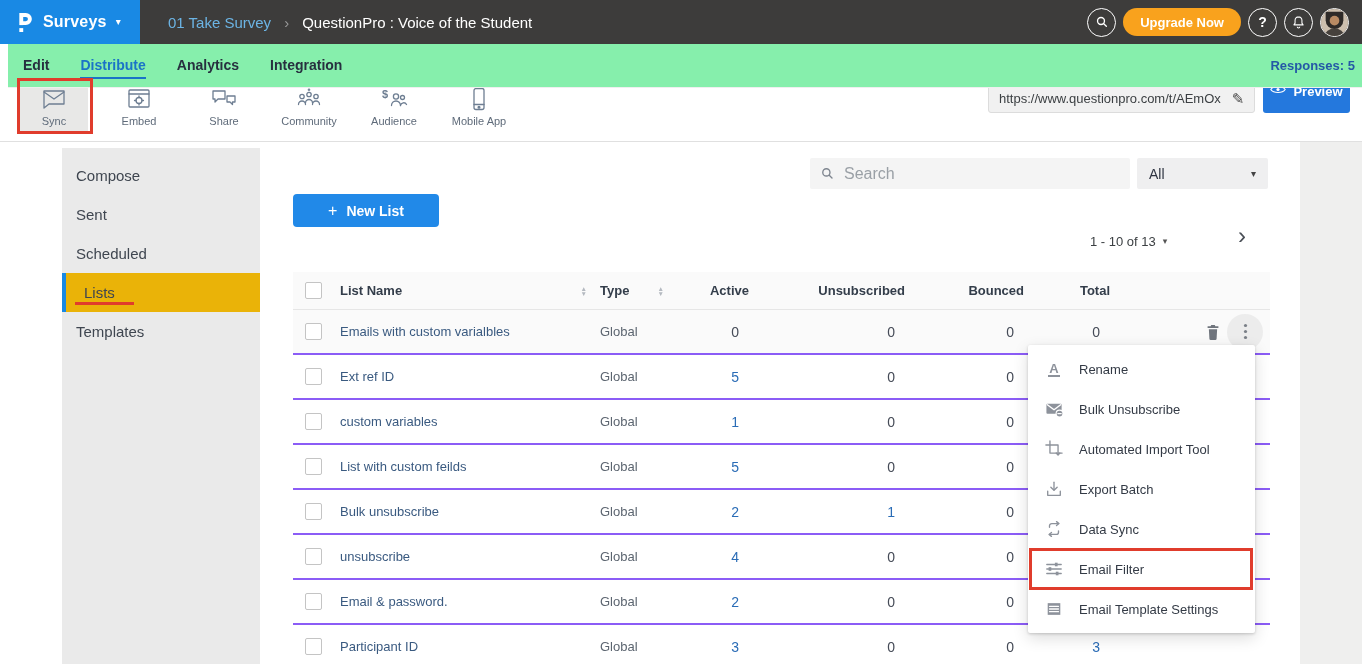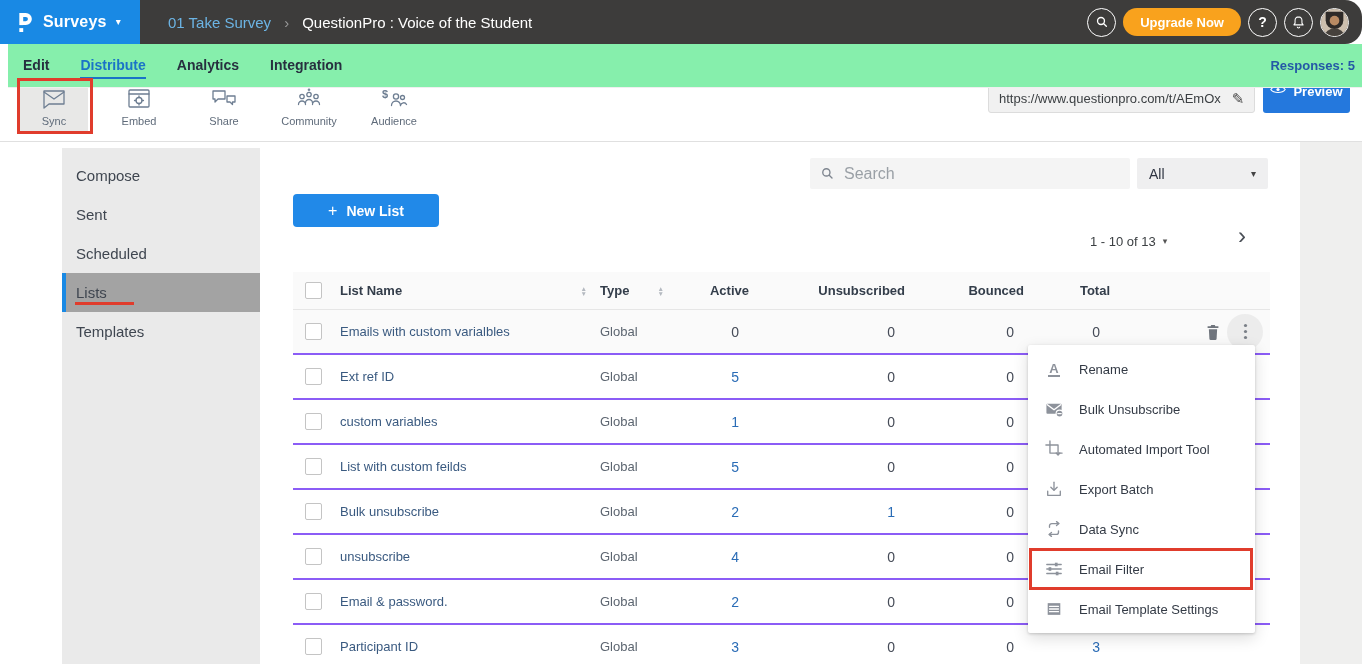--- a/index.html
+++ b/index.html
@@ -1,20 +1,20 @@
 <!DOCTYPE html>
 <html><head>
 <meta charset="utf-8">
 <style>
   * { margin:0; padding:0; box-sizing:border-box; }
   body { width:1362px; height:664px; font-family:"Liberation Sans",sans-serif; background:#fff; overflow:hidden; }
   #app { position:absolute; left:0; top:0; width:1362px; height:664px; overflow:hidden; }
 
   
-  .topbar { position:absolute; left:0; top:0; width:1362px; height:44px; background:#3d3c3b; display:flex; align-items:center; z-index:10;border-radius:17px; }
+  .topbar { position:absolute; left:0; top:0; width:1362px; height:44px; background:#3d3c3b; display:flex; align-items:center; z-index:10; }
   .brand { width:140px; height:44px; background:#1989e4; display:flex; align-items:center; padding-left:15px; gap:9px; color:#fff; cursor:pointer; }
   .brand .app-name { font-size:16px; font-weight:700; letter-spacing:.2px; }
   .glyph-caret { font-size:10px; line-height:1; }
   .crumbs { display:flex; align-items:center; margin-left:28px; gap:13px; font-size:15px; white-space:nowrap; }
   .crumb-survey { color:#6cb4e4; }
   .crumb-sep { color:#9a9a9a; font-size:15px; }
   .crumb-title { color:#fff; }
   .top-actions { margin-left:auto; display:flex; align-items:center; gap:7px; padding-right:13px; }
   .circle-btn { width:29px; height:29px; border:1.5px solid #fff; border-radius:50%; display:flex; align-items:center; justify-content:center; color:#fff; font-weight:700; font-size:14px; cursor:pointer; background:transparent; flex:0 0 auto; }
   .upgrade { height:28px; padding:0 17px; background:#f9a21d; border:none; border-radius:14px; color:#fff; font-weight:700; font-size:13px; display:flex; align-items:center; cursor:pointer; font-family:inherit; }
@@ -37,21 +37,21 @@
   .url-box { position:absolute; left:988px; top:8px; width:267px; height:29px; background:#f1f1f1; border:1px solid #dcdcdc; border-radius:3px; display:flex; align-items:center; cursor:text; }
   .url-text { flex:1; font-size:13px; color:#3c4043; padding-left:10px; white-space:nowrap; overflow:hidden; }
   .pencil { width:32px; text-align:center; color:#4a4a4a; font-size:15px; cursor:pointer; }
   .preview-btn { position:absolute; left:1263px; top:8px; width:87px; height:29px; background:#2478dd; border:none; border-radius:3px; color:#fff; font-size:13px; font-weight:700; display:flex; justify-content:center; gap:7px; cursor:pointer; font-family:inherit; }
 
   
   .content { position:absolute; left:0; top:142px; width:1362px; height:522px; background:#fff; }
   .right-strip { position:absolute; left:1300px; top:0; width:62px; height:522px; background:#efefee; }
   .sidebar { position:absolute; left:62px; top:6px; width:198px; height:516px; background:#eaeaea; padding-top:8px; }
   .side-item { height:39px; display:flex; align-items:center; padding-left:14px; font-size:15px; color:#3f4650; cursor:pointer; }
-  .side-item.active { background:#a3a3a3; border-left:4px solid #1989e4; padding-left:10px; }
+  .side-item.active { background:#eab308; border-left:4px solid #1989e4; padding-left:18px; }
 
   .panel { position:absolute; left:260px; top:6px; width:1040px; height:516px; background:#fff; overflow:hidden; }
 
   .search-box { position:absolute; left:550px; top:10px; width:320px; height:31px; background:#f4f4f4; border-radius:2px; display:flex; align-items:center; padding:0 10px; gap:9px; }
   .search-box input { border:none; background:transparent; outline:none; font-size:16px; color:#333; width:100%; font-family:inherit; }
   .search-box input::placeholder { color:#9aa0a6; }
   .all-dd { position:absolute; left:877px; top:10px; width:131px; height:31px; background:#efeff0; border-radius:2px; display:flex; align-items:center; padding:0 12px; font-size:14px; color:#2f3542; cursor:pointer; }
   .all-dd .glyph-caret { margin-left:auto; color:#444; }
   .new-list { position:absolute; left:33px; top:46px; width:146px; height:33px; background:#2189e8; border:none; border-radius:4px; color:#fff; display:flex; align-items:center; justify-content:center; font-size:14px; font-weight:700; gap:9px; cursor:pointer; font-family:inherit; }
   .new-list .plus { font-size:16px; font-weight:400; }
@@ -207,20 +207,30 @@
           <svg width="28" height="24" viewBox="0 0 28 24">
               <text x="2" y="10.5" font-size="11" font-weight="bold" fill="#6e7e92" stroke="none">$</text>
               <circle cx="16" cy="9.5" r="2.6"></circle>
               <path d="M11.5 18.5a4.5 4.5 0 0 1 9 0"></path>
               <circle cx="22.5" cy="10.5" r="2"></circle>
               <path d="M20.5 18.5a3.2 3.2 0 0 1 6-1"></path>
             </svg>
         </span>
         <span class="lbl">Audience</span>
       </div>
+      <div class="channel">
+        <span style="display:flex;">
+          <svg width="28" height="24" viewBox="0 0 28 24">
+              <rect x="9" y="1.5" width="10" height="21" rx="2"></rect>
+              <path d="M9 17.5h10"></path>
+              <circle cx="14" cy="20.2" r="0.9" fill="#6e7e92"></circle>
+            </svg>
+        </span>
+        <span class="lbl">Mobile App</span>
+      </div>
     </div>
     <div class="url-box">
       <div class="url-text">https://www.questionpro.com/t/AEmOx</div>
       <div class="pencil">✎</div>
     </div>
     <button class="preview-btn">
       <span style="display:flex;">
         <svg width="16" height="11" viewBox="0 0 20 12">
             <path d="M1 6c3.5-5 14.5-5 18 0-3.5 5-14.5 5-18 0z" fill="none" stroke="#fff" stroke-width="1.4"></path>
             <circle cx="10" cy="6" r="2" fill="#fff"></circle>

